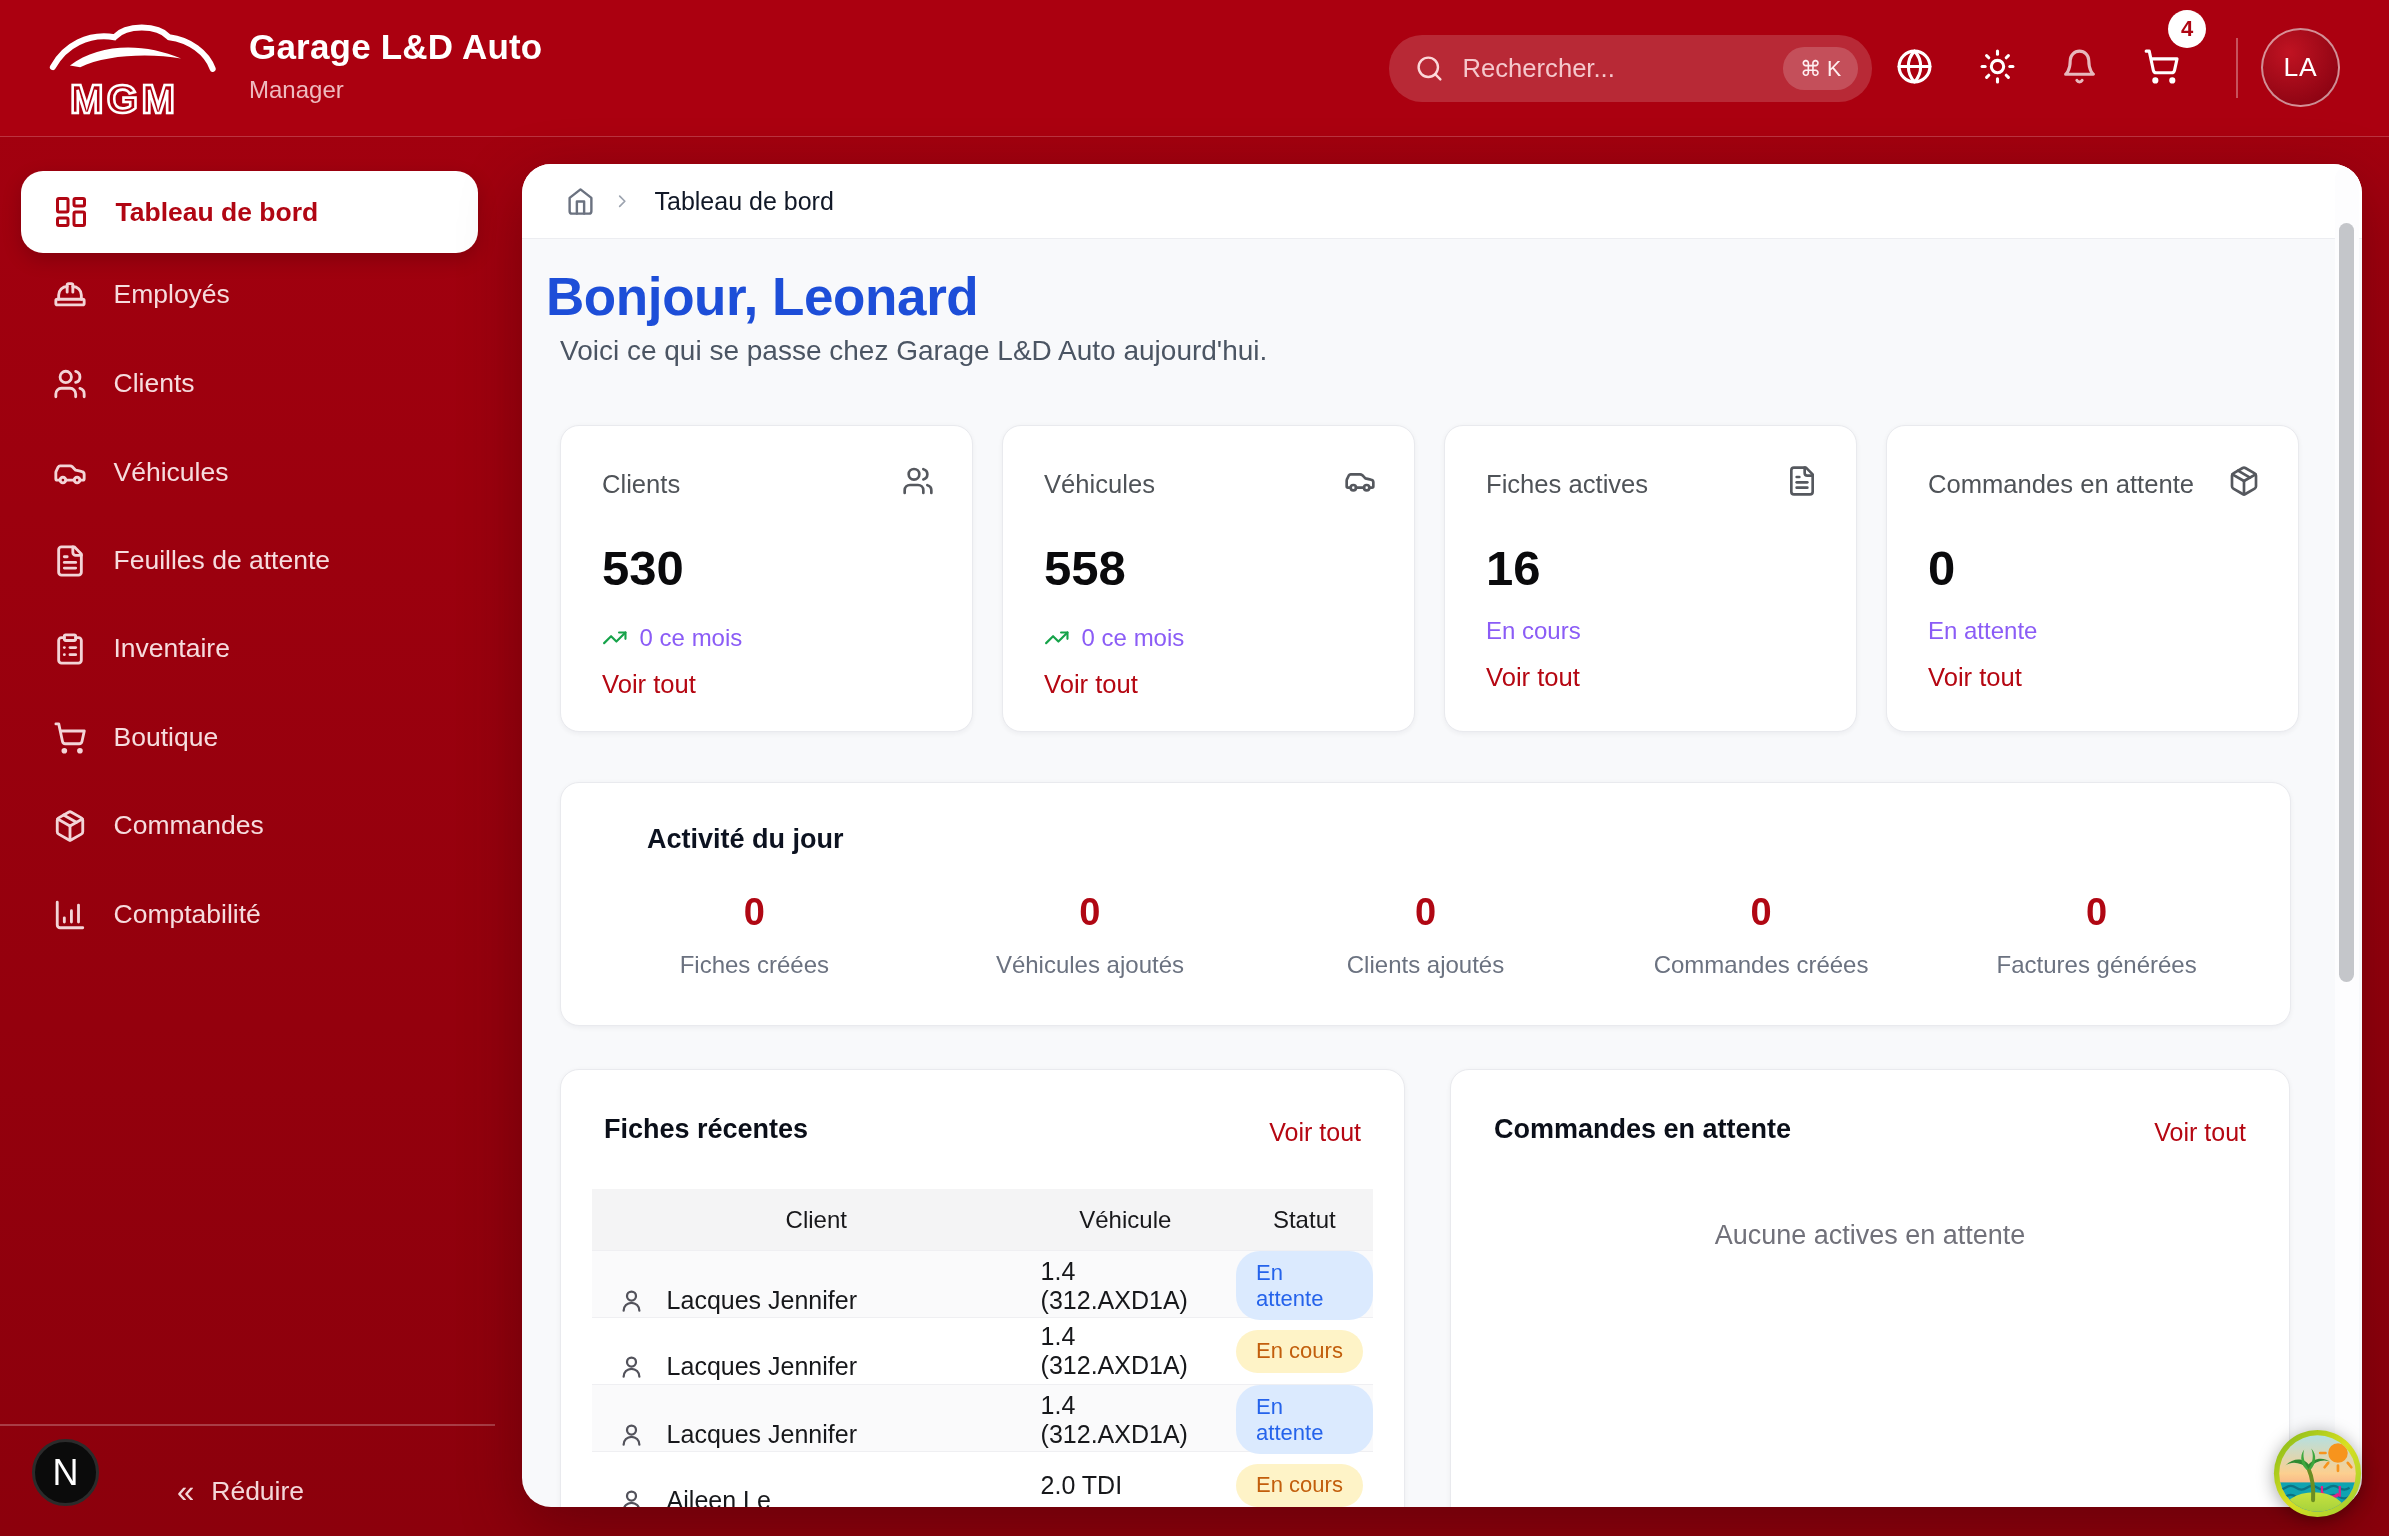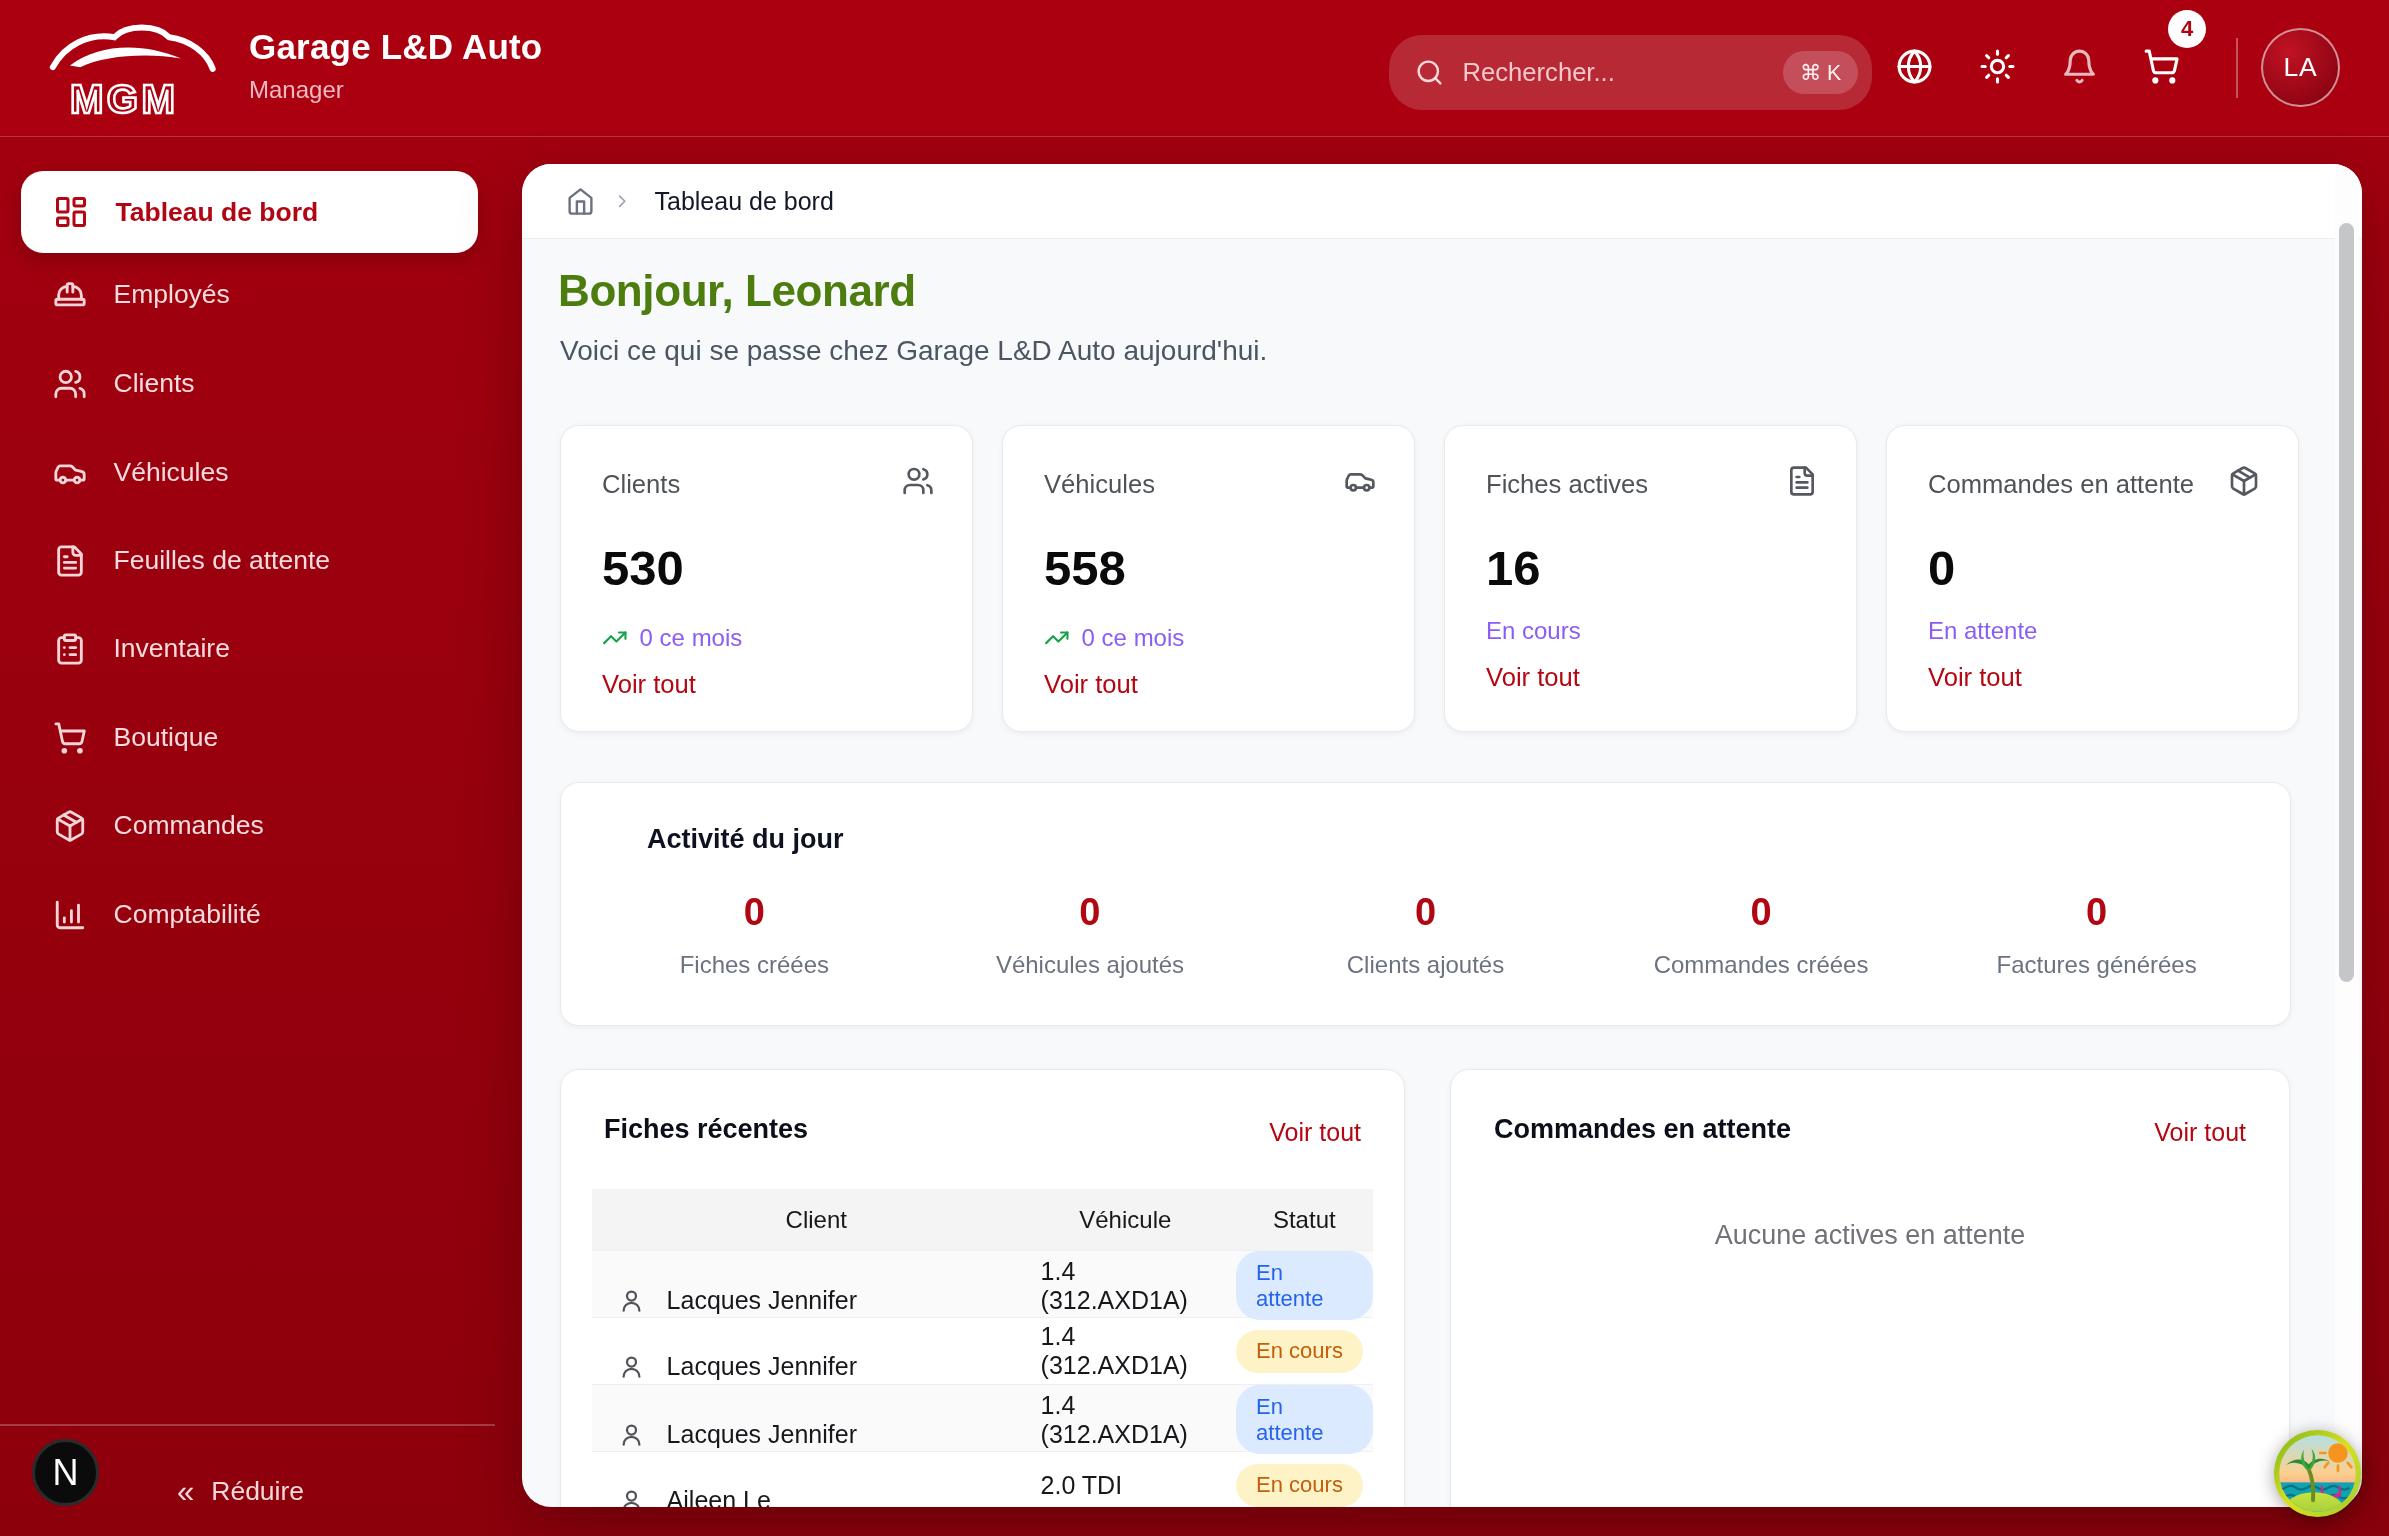--- a/index.html
+++ b/index.html
@@ -12,21 +12,21 @@
   .ic { display: block; stroke: currentColor; fill: none; stroke-width: 2; stroke-linecap: round; stroke-linejoin: round; }
 
   
   .topbar { position: absolute; left: 0; top: 0; width: 2389px; height: 137px;
     background: #AB0010; border-bottom: 1.7px solid rgba(255,255,255,0.2); }
   .logo { position: absolute; left: 46px; top: 13.7px; width: 171px; height: 108px; }
   .brand { position: absolute; left: 249px; top: 27px; }
   .brand-title { font-size: 35px; font-weight: 700; color: #FFFFFF; letter-spacing: 0.2px; }
   .brand-sub { font-size: 24px; color: rgba(255,233,235,0.8); margin-top: 8.5px; }
 
-  .search { position: absolute; left: 1389px; top: 35px; width: 483px; height: 75px;
+  .search { position: absolute; left: 1389px; top: 35px; width: 483px; height: 67px;
     background: rgba(255,255,255,0.16); border-radius: 33px; display: flex; align-items: center; padding: 0 13.7px 0 25.6px; }
   .search .ic { width: 29px; height: 29px; color: rgba(255,224,227,0.95); flex: 0 0 auto; }
   .search input { flex: 1; margin-left: 19px; background: transparent; border: none; outline: none;
     font-family: "Liberation Sans", sans-serif; font-size: 25.6px; color: #fff; min-width: 0; }
   .search input::placeholder { color: rgba(255,228,230,0.85); }
   .kbd { height: 43px; padding: 0 17px; border-radius: 21.3px; background: rgba(255,255,255,0.18);
     color: #FFEff1; font-size: 21.3px; display: flex; align-items: center; white-space: nowrap; }
 
   .hbtn { position: absolute; top: 39px; width: 55px; height: 55px; display: flex; align-items: center; justify-content: center; color: #fff; cursor: pointer; }
   .hbtn .ic { width: 37px; height: 37px; }
@@ -57,21 +57,21 @@
 
   
   .panel { position: absolute; left: 522px; top: 164px; width: 1840px; height: 1343px;
     background: #F8F9FB; border-radius: 29px; overflow: hidden; box-shadow: 0 20.5px 60px rgba(50,0,5,0.35); }
   .crumbbar { position: absolute; left: 0; top: 0; right: 0; height: 75px; background: #FFFFFF;
     border-bottom: 0.9px solid #ECEDF1; display: flex; align-items: center; padding-left: 44px; }
   .crumbbar .home { width: 29px; height: 29px; color: #6B7280; cursor: pointer; }
   .crumbbar .chevron { width: 20.5px; height: 20.5px; color: #9CA3AF; margin-left: 17px; }
   .crumb-label { margin-left: 22px; font-size: 25px; font-weight: 500; color: #111827; }
 
-  .h1 { position: absolute; left: 36px; top: 102px; font-size: 44px; font-weight: 800; color: #4d7c0f; letter-spacing: -0.4px; }
+  .h1 { position: absolute; left: 24px; top: 102px; font-size: 53px; font-weight: 800; color: #1d4ed8; letter-spacing: -0.4px; }
   .hsub { position: absolute; left: 38px; top: 171px; font-size: 28px; color: #4B5563; }
 
   .card { position: absolute; background: #FFFFFF; border: 1.3px solid #E9EAEE; border-radius: 19px;
     box-shadow: 0 1.7px 5.1px rgba(17,24,39,0.05); }
 
   
   .stat { top: 261px; width: 413px; height: 307px; }
   .st-title { position: absolute; left: 41px; top: 44px; font-size: 25.6px; font-weight: 500; color: #4F5358; }
   .st-icon { position: absolute; right: 38px; top: 39px; width: 32px; height: 32px; color: #55585E; }
   .st-value { position: absolute; left: 41px; top: 114px; font-size: 49px; font-weight: 700; color: #0A0A0C; }

